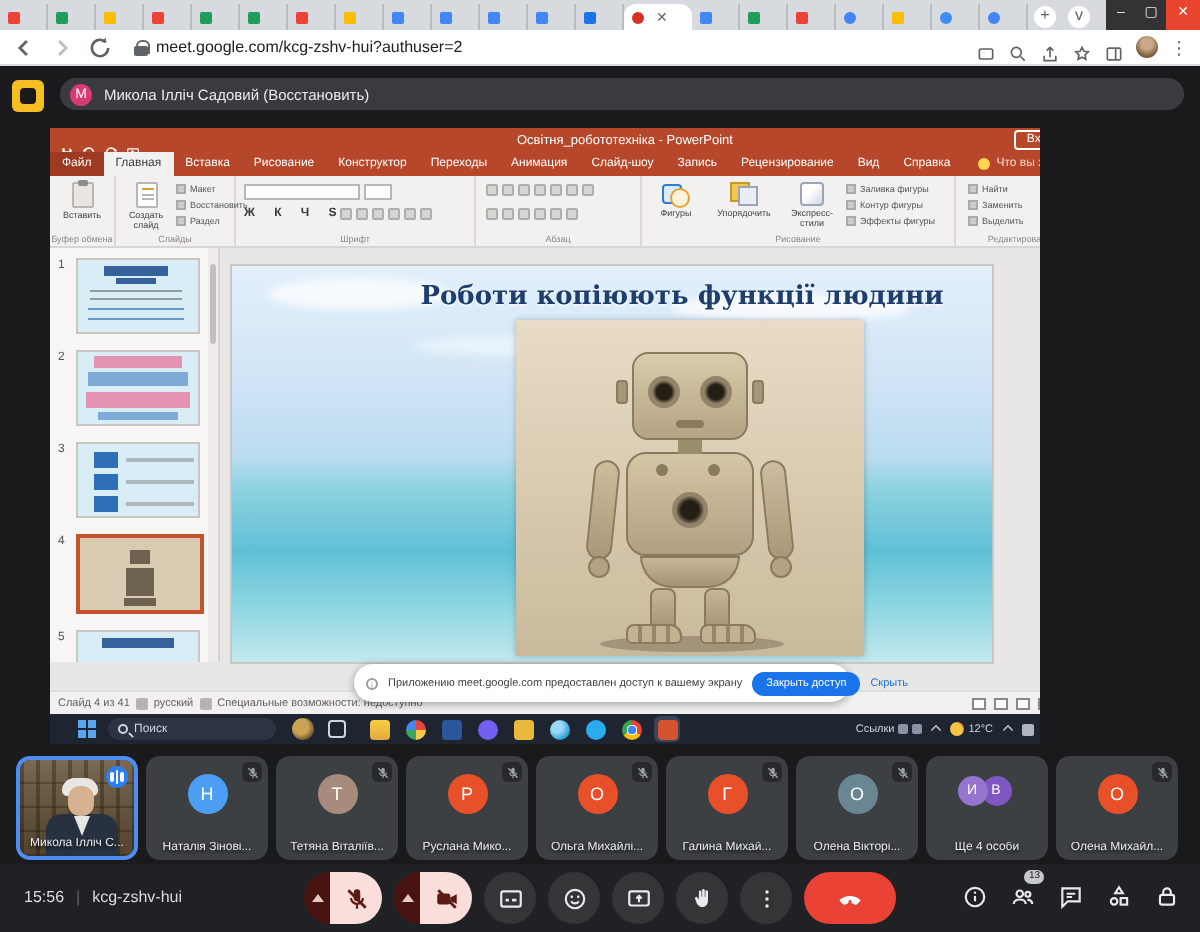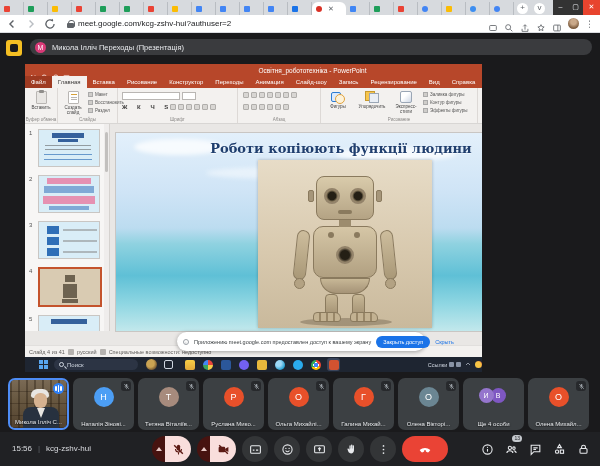--- a/index.html
+++ b/index.html
@@ -41,21 +41,21 @@
 
   
   .stage{position:absolute;left:0;top:33px;width:600px;height:344px;background:#1a1a1c}
   .present-ic{position:absolute;left:6px;top:7px;width:16px;height:16px;border-radius:3px;background:#f5bf23;display:flex;align-items:center;justify-content:center}
   .present-ic i{width:8px;height:8px;border-radius:2px;background:#1a1a1c;display:block}
   .chip{position:absolute;left:30px;top:6px;width:562px;height:16px;border-radius:8px;background:#3a3b3e;display:flex;align-items:center;gap:6px;padding-left:5px}
   .chip-avatar{width:11px;height:11px;border-radius:50%;background:#d93a77;color:#fff;font-size:7px;line-height:11px;text-align:center;flex:none}
   .chip-label{font-size:7.5px;color:#e8eaed;white-space:nowrap}
 
   
-  .shared{position:absolute;left:25px;top:31px;width:457px;height:308px;background:#e9e7e5;overflow:hidden}
+  .shared{position:absolute;left:25px;top:31px;width:495px;height:308px;background:#e9e7e5;overflow:hidden}
   .ppt-titlebar{position:absolute;left:0;top:0;width:575px;height:12px;background:#b7472a;display:flex;align-items:center}
   .qat{display:flex;gap:4px;margin-left:5px;align-items:center}
   .qat .q{width:7px;height:7px;color:#fff}
   .qat .q svg{width:100%;height:100%}
   .ppt-title{position:absolute;left:0;right:0;text-align:center;font-size:6.5px;color:#fff;pointer-events:none}
   .ppt-tb-right{margin-left:auto;display:flex;align-items:center;gap:5px;padding-right:3px}
   .signin{border:1px solid #fff;border-radius:2px;color:#fff;font-size:6px;padding:0 5px;line-height:8px}
   .ribbon-disp{width:8px;height:8px;border:1px solid #fff;border-radius:1px;position:relative}
   .ribbon-disp::after{content:"";position:absolute;left:1px;top:1px;width:4px;height:2px;background:#fff}
   .ppt-win span.wc{color:#fff;font-size:7px;width:12px;text-align:center;line-height:12px}
@@ -352,21 +352,21 @@
       <span class="tb-dots">⋮</span>
     </div>
   </div>
 
   <div class="stage">
     <div class="present-ic">
         <i></i>
       </div>
     <div class="chip">
       <span class="chip-avatar">М</span>
-      <span class="chip-label">Микола Ілліч Переходы (Презентація)</span>
+      <span class="chip-label">Микола Ілліч Садовий (Восстановить)</span>
     </div>
 
     <div class="shared ppt-win">
       <div class="ppt-titlebar">
         <div class="qat">
           <span class="q"><svg viewBox="0 0 24 24" fill="currentColor">
                 <path d="M4 4h13l3 3v13H4zM8 4v5h8V4zM7 13h10v6H7z"></path>
               </svg></span>
           <span class="q"><svg viewBox="0 0 24 24" fill="none" stroke="currentColor" stroke-width="2.5">
                 <path d="M8 7H4v4"></path>

